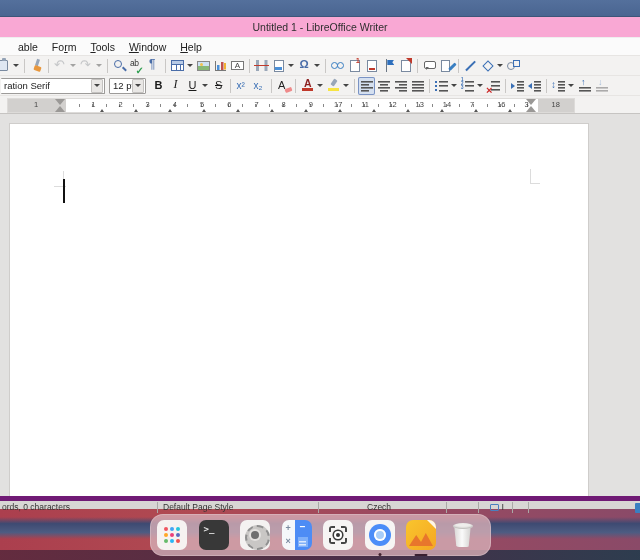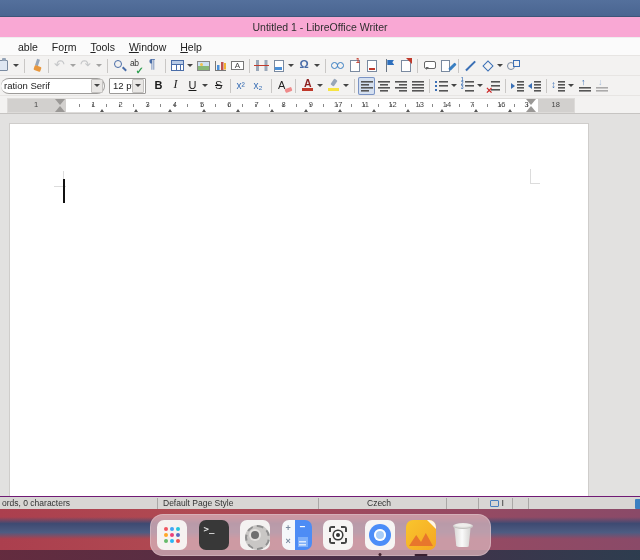--- a/index.html
+++ b/index.html
@@ -146,21 +146,21 @@
   .ic-paradown::after{content:"↓";position:absolute;left:4px;top:-3px;font-size:9px;color:#3a6fb5;font-weight:bold;}
 
   
   .combo{height:16px;border:1px solid #9d9b99;background:#fff;display:inline-flex;align-items:center;
     position:relative;flex:none;margin-right:4px;border-radius:1px;}
   .combo.cut{border-left:none;}
   .combo-val{font-size:9.5px;color:#222;padding:0 3px;flex:1;white-space:nowrap;overflow:hidden;}
   .combo-btn{width:12px;height:14px;margin-right:1px;background:#e9e7e5;border:1px solid #c4c2c0;border-radius:1px;
     display:flex;align-items:center;justify-content:center;flex:none;}
   .combo-btn i{width:0;height:0;border-left:3px solid transparent;border-right:3px solid transparent;border-top:3.5px solid #444;}
-  .combo-font{width:104px;border-radius:8px;}
+  .combo-font{width:104px;}
   .combo-size{width:37px;}
 
   
   .rulerrow{position:absolute;left:0;top:78px;width:640px;height:18px;background:#f3f2f1;border-top:1px solid #e7e5e3;}
   .ruler{position:absolute;left:8px;top:3px;width:566px;height:13px;background:#fff;box-shadow:0 0 0 1px #dddbd9;}
   .rmargin{position:absolute;top:0;height:13px;background:#d2d0ce;}
   .rnum{position:absolute;top:1px;font-size:7.5px;line-height:10px;color:#444;}
   .rtick{position:absolute;top:5px;height:3px;
     background-image:repeating-linear-gradient(90deg,transparent 0 12.6px,#888 12.6px 13.6px);}
   .rtab{position:absolute;bottom:0;width:0;height:0;border-left:2.5px solid transparent;border-right:2.5px solid transparent;border-bottom:3.5px solid #555;}
@@ -168,21 +168,21 @@
   .rmarker .mt{position:absolute;left:-5px;top:0;width:0;height:0;border-left:5px solid transparent;border-right:5px solid transparent;border-top:6px solid #9a9896;}
   .rmarker .mb{position:absolute;left:-5px;top:7px;width:0;height:0;border-left:5px solid transparent;border-right:5px solid transparent;border-bottom:6px solid #9a9896;}
 
   
   .workspace{position:absolute;left:0;top:96px;width:640px;height:383px;background:#e2e1e0;overflow:hidden;border-top:1px solid #c6c4c2;}
   .page{position:absolute;left:10px;top:10px;width:578px;height:380px;background:#fff;box-shadow:0 0 0 1px #cfcdcb;}
   .mark{position:absolute;background:#dcdcdc;}
   .cursor{position:absolute;left:53px;top:55px;width:1.5px;height:24px;background:#111;}
 
   
-  .statusbar{position:absolute;left:0;top:479px;width:640px;height:13px;background:#d8d6d4;border-top:1px solid #701a75;}
+  .statusbar{position:absolute;left:0;top:479px;width:640px;height:13px;background:#d8d6d4;border-top:5px solid #701a75;}
   .sb-text{position:absolute;top:1px;font-size:8.5px;line-height:11px;color:#333;white-space:nowrap;}
   .sb-sep{position:absolute;top:1px;width:1px;height:11px;background:#aaa8a6;}
   .sb-selmode{position:absolute;left:490px;top:2.5px;width:9px;height:7px;border:1.5px solid #4a7fbf;border-radius:1px;}
   .sb-selmode::after{content:"I";position:absolute;right:-6px;top:-2.5px;font-size:9px;color:#333;}
   .sb-docicon{position:absolute;right:-4px;top:1.5px;width:9px;height:10px;background:#3a7fc2;border-radius:1px;}
 
   
   .dock{position:absolute;left:150px;top:514px;width:341px;height:42px;border-radius:13px;
     background:rgba(212,172,181,.82);box-shadow:inset 0 0 0 1px rgba(255,255,255,.22);
     display:flex;align-items:flex-start;padding:6px 7px 0 7px;gap:11.5px;}

